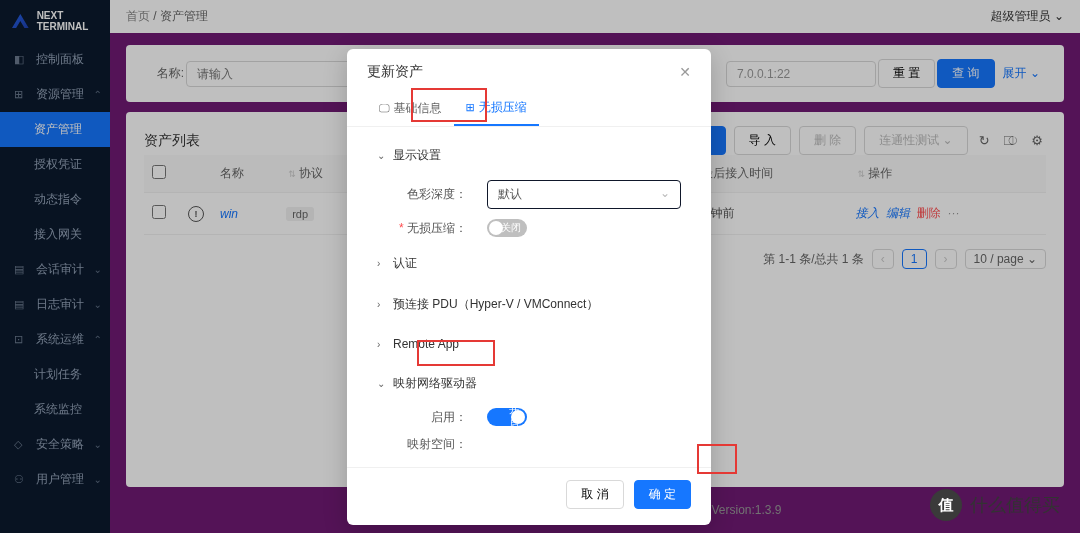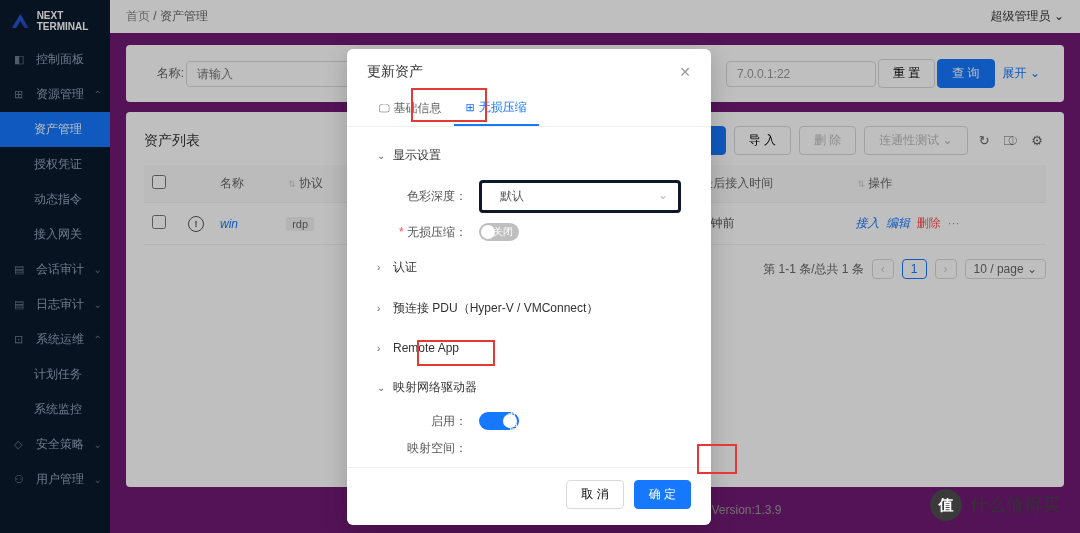--- a/index.html
+++ b/index.html
@@ -24,21 +24,21 @@
     .filter-row { display: flex; align-items: center; gap: 2px; }
     .filter-label { color: #666; font-size: 12px; width: 40px; text-align: right; }
     .text-input { border: 1px solid #d9d9d9; border-radius: 4px; padding: 5px 10px; font-size: 12px; width: 300px; }
     .ghost-input { border: 1px solid #d9d9d9; border-radius: 4px; padding: 5px 10px; font-size: 12px; width: 150px; margin-left: auto; color:#999;}
     .btn { border: 1px solid #d9d9d9; background: #fff; padding: 5px 14px; border-radius: 4px; font-size: 12px; cursor: pointer; }
     .btn.primary { background: #1677ff; border-color: #1677ff; color: #fff; }
     .btn.link { border: none; background: none; color: #1677ff; padding: 5px 6px; }
     .btn[disabled] { color: #bbb; cursor: not-allowed; }
     
     .list-panel { margin-top: 10px; flex: 1; display: flex; flex-direction: column; }
-    .list-header { display: flex; justify-content: space-between; align-items: center; margin-bottom: 10px; }
+    .list-header { display: flex; justify-content: space-between; align-items: center; }
     .list-title { font-size: 14px; font-weight: 500; color: #333; }
     .list-actions { display: flex; gap: 8px; align-items: center; }
     .icon-btn { cursor: pointer; color: #666; font-size: 13px; padding: 0 3px; }
     
     table { width: 100%; border-collapse: collapse; font-size: 12px; }
     th { text-align: left; padding: 10px 8px; background: #fafafa; color: #666; font-weight: normal; border-bottom: 1px solid #f0f0f0; }
     td { padding: 12px 8px; border-bottom: 1px solid #f0f0f0; color: #555; }
     .sort-ic { color: #ccc; font-size: 9px; margin-left: 2px; }
     .tag { background: #f0f0f0; color: #666; padding: 1px 6px; border-radius: 3px; font-size: 11px; }
     .link-a { color: #1677ff; cursor: pointer; font-style: italic; }
@@ -59,29 +59,29 @@
     .modal-close { cursor: pointer; color: #999; font-size: 14px; }
     .tabs { display: flex; border-bottom: 1px solid #f0f0f0; padding: 0 20px; }
     .tab { padding: 8px 12px; font-size: 12px; color: #666; cursor: pointer; display: flex; align-items: center; gap: 4px; }
     .tab.active { color: #1677ff; border-bottom: 2px solid #1677ff; }
     .tab-ic { font-size: 11px; }
     .modal-body { padding: 14px 30px 10px; max-height: 340px; overflow-y: auto; }
     .section { margin-bottom: 12px; }
     .section-head { display: flex; align-items: center; gap: 6px; font-size: 12px; font-weight: 500; color: #333; padding: 6px 0; cursor: pointer; }
     .chev { font-size: 10px; color: #666; width: 10px; }
     .form-row { display: flex; align-items: center; margin: 10px 0 4px 22px; font-size: 12px; }
-    .form-label { width: 68px; text-align: right; color: #555; margin-right: 12px; }
+    .form-label { width: 68px; text-align: right; color: #555; margin-right: 20px; }
     .req::before { content: "* "; color: #ff4d4f; }
-    .select { border: 3px solid #0f172a; border-radius: 4px; padding: 5px 18px; flex: 1; color: #555; background: #fff; position: relative; }
+    .select { border: 1px solid #0f172a; border-radius: 4px; padding: 5px 10px; flex: 1; color: #555; background: #fff; position: relative; }
     .select::after { content: "⌄"; position: absolute; right: 10px; color: #bbb; }
     .select.disabled { background: #f5f5f5; color: #999; }
     .switch { width: 40px; height: 18px; border-radius: 10px; position: relative; display: inline-flex; align-items: center; }
     .switch.off { background: #bfbfbf; }
     .switch.on { background: #1677ff; }
-    .switch-txt { color: #fff; font-size: 10px; position: absolute; margin-left: 7px; }
+    .switch-txt { color: #fff; font-size: 10px; position: absolute; }
     .switch.off .switch-txt { right: 6px; }
     .switch.on .switch-txt { left: 22px; }
     .switch-knob { width: 14px; height: 14px; background: #fff; border-radius: 50%; position: absolute; }
     .switch.off .switch-knob { left: 2px; }
     .switch.on .switch-knob { right: 2px; }
     .modal-foot { display: flex; justify-content: flex-end; gap: 10px; padding: 12px 20px 16px; border-top: 1px solid #f0f0f0; }
     
     .red-box { border: 2px solid #e53935; position: absolute; pointer-events: none; }
     .watermark { position: absolute; right: 20px; bottom: 12px; display: flex; align-items: center; gap: 8px; color: #333; font-size: 18px; font-weight: 500; }
     .wm-badge { width: 32px; height: 32px; border-radius: 50%; background: #3a3a3a; color: #fff; display: flex; align-items: center; justify-content: center; font-size: 15px; font-weight: bold; }

